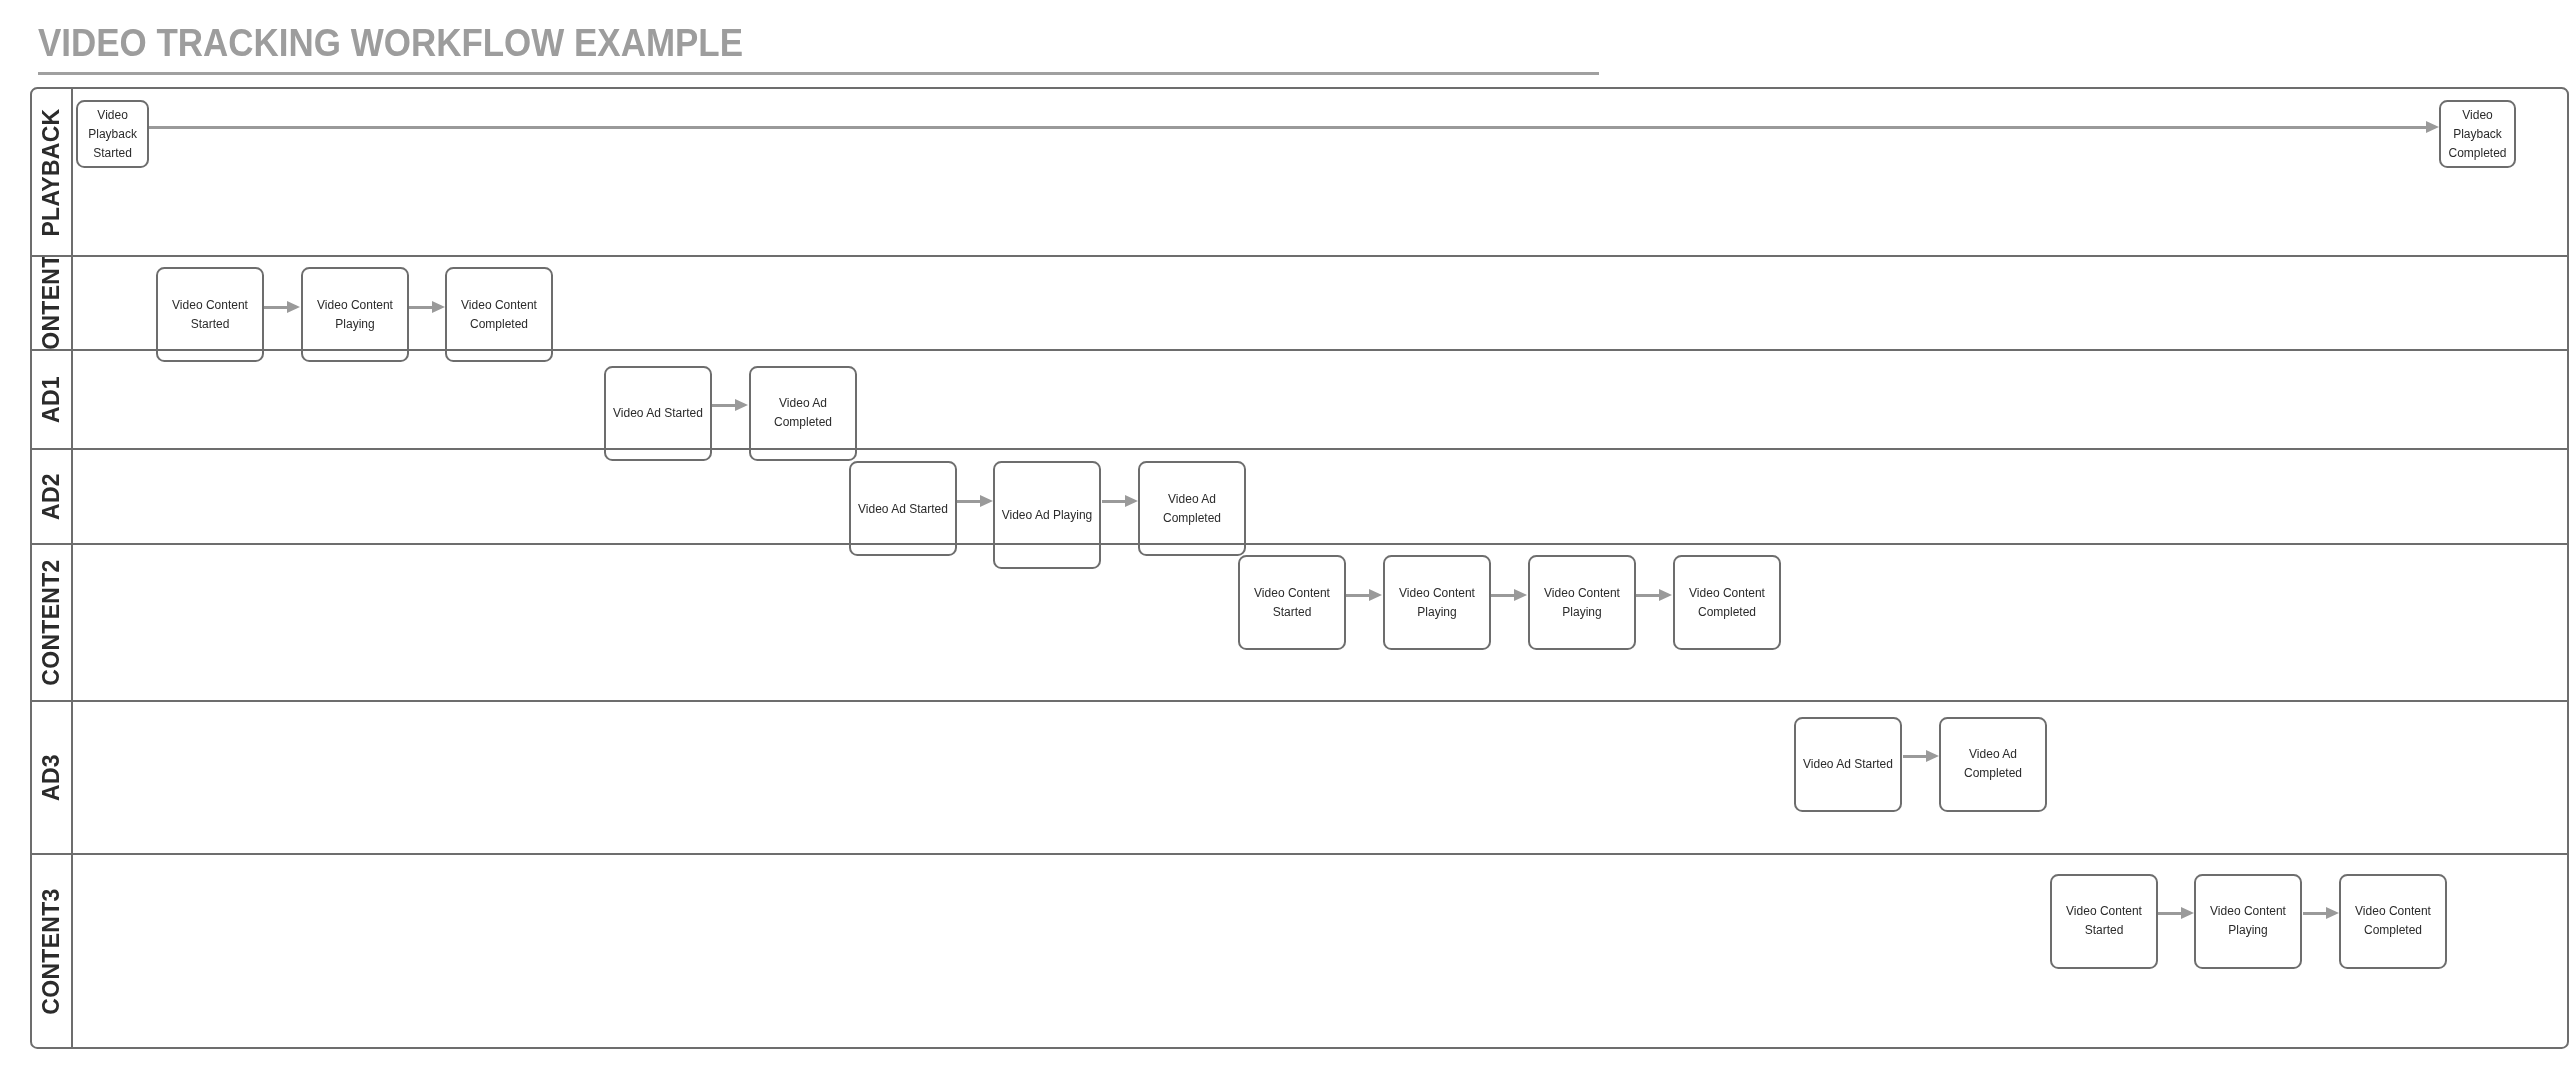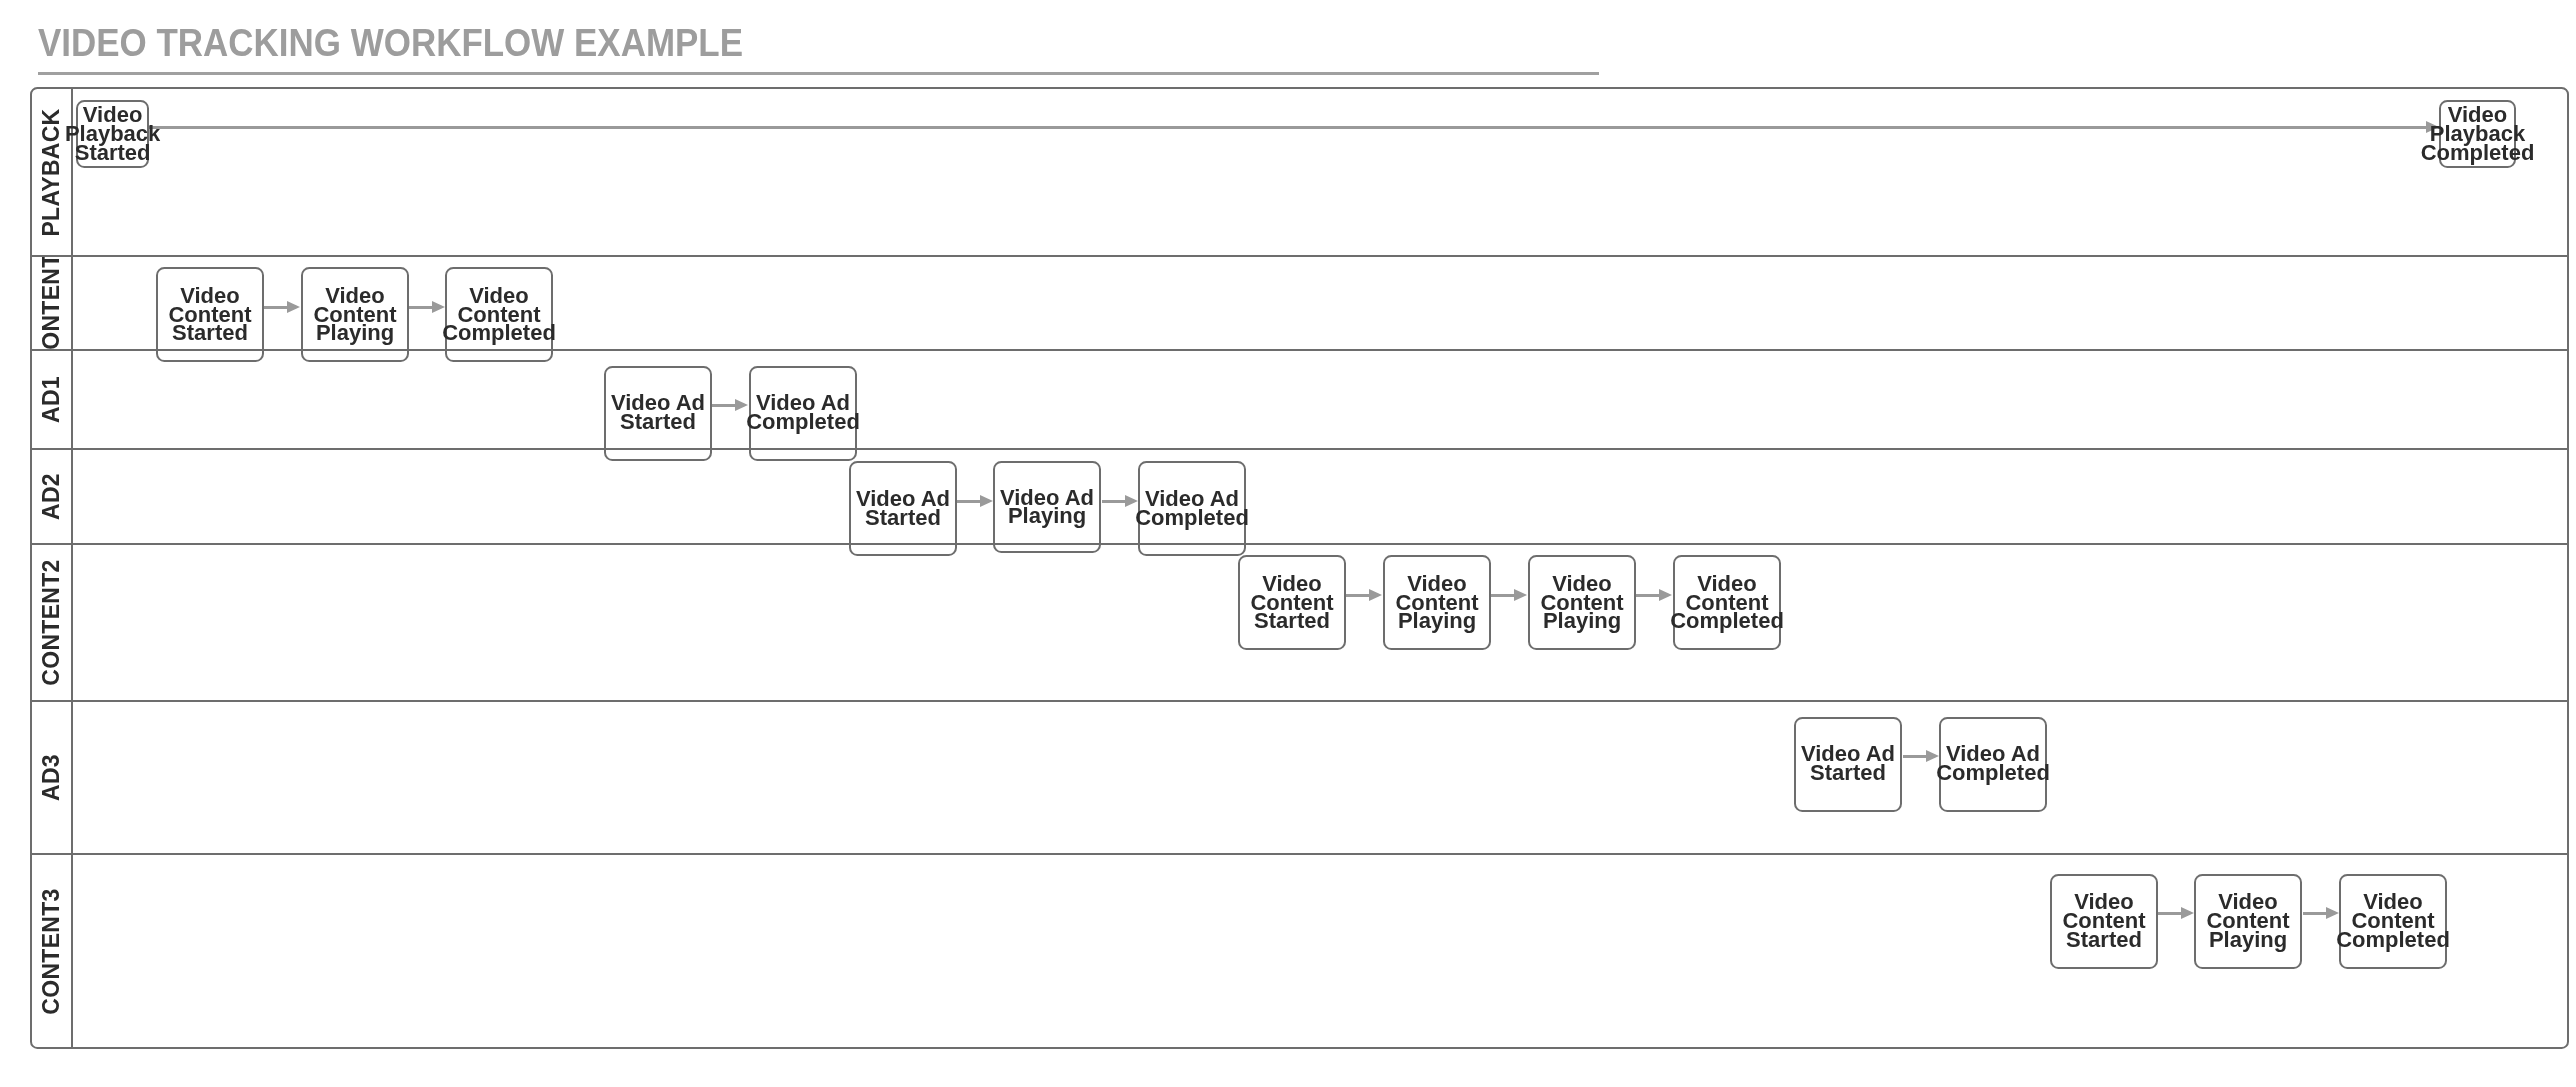--- a/index.html
+++ b/index.html
@@ -113,22 +113,22 @@
     border: 2.6px solid #6d6d6d;
     border-radius: 8.3px;
     background: #ffffff;
     display: flex;
     align-items: center;
     justify-content: center;
     text-align: center;
     padding: 0 3.1px;
   }
   .node-label {
-    font-size: 22px;
-    font-weight: bold;
+    font-size: 12px;
+    font-weight: normal;
     color: #2b2b2b;
     line-height: 18.7px;
     white-space: pre-line;
   }
 
   
   .connector {
     position: absolute;
     height: 13.5px;
     display: block;
@@ -234,21 +234,21 @@
             <div class="connector-line" style="width: 24.4px;"></div>
             <div class="connector-head" style="left: 23.4px;"></div>
           </div>
           <div class="connector" style="left: 1029px; top: 45px; width: 37px;">
             <div class="connector-line" style="width: 24.4px;"></div>
             <div class="connector-head" style="left: 23.4px;"></div>
           </div>
           <div class="node" style="left: 776px; top: 11.4px; width: 108px; height: 95px;">
             <span class="node-label">Video Ad Started</span>
           </div>
-          <div class="node" style="left: 920px; top: 11.4px; width: 108px; height: 92px;">
+          <div class="node" style="left: 920px; top: 11.4px; width: 108px; height: 108px;">
             <span class="node-label">Video Ad Playing</span>
           </div>
           <div class="node" style="left: 1065px; top: 11.4px; width: 108px; height: 95px;">
             <span class="node-label">Video Ad
 Completed</span>
           </div>
         </div>
       </div>
       <div class="lane" style="top: 454px; height: 157px;">
         <div class="lane-header">

